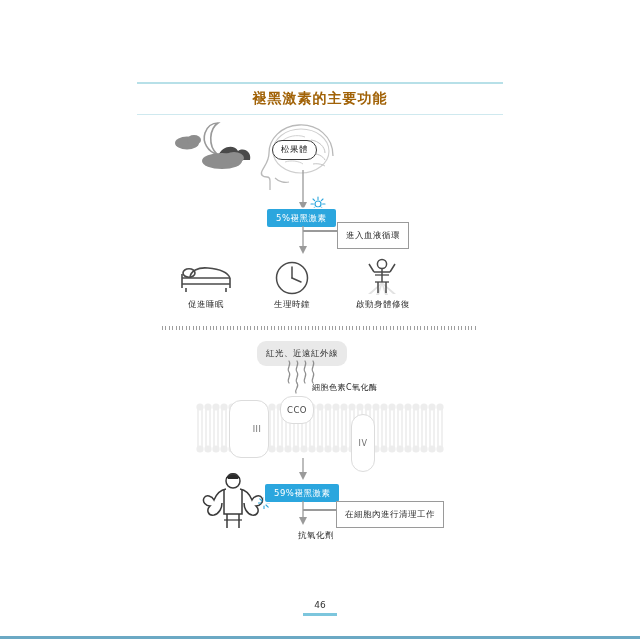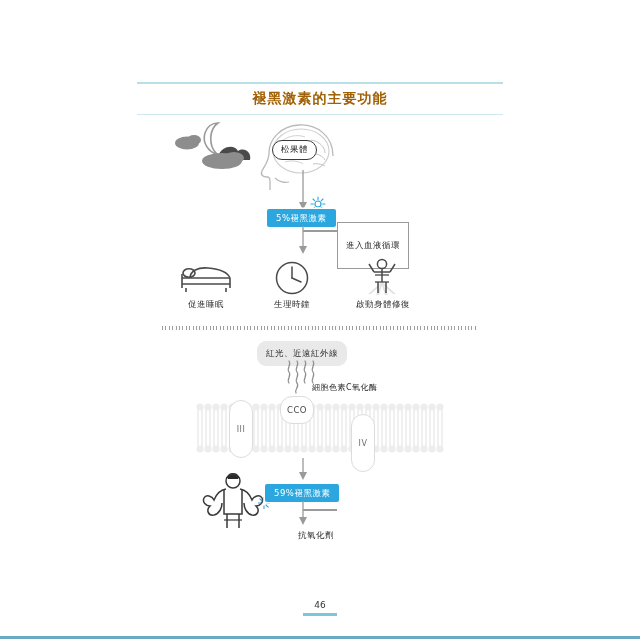--- a/index.html
+++ b/index.html
@@ -71,21 +71,21 @@
     padding: 8px 9px;
     white-space: nowrap;
     letter-spacing: 0.5px;
   }
   .box-note {
     border: 1px solid #9a9a9a;
     background: #ffffff;
     color: #2b2b2b;
     font-size: 8.5px;
     line-height: 1;
-    padding: 18px 8px;
+    padding: 8px 8px;
     white-space: nowrap;
     letter-spacing: 0.5px;
   }
   .caption {
     font-size: 8.5px;
     color: #2b2b2b;
     white-space: nowrap;
     letter-spacing: 0.5px;
     text-align: center;
   }
@@ -392,21 +392,21 @@
           <path d="M194 7 L194 45 M198 7 L198 45"></path>
             <path d="M202 7 L202 45 M206 7 L206 45"></path>
           <path d="M210 7 L210 45 M214 7 L214 45"></path>
             <path d="M218 7 L218 45 M222 7 L222 45"></path>
           <path d="M226 7 L226 45 M230 7 L230 45"></path>
             <path d="M234 7 L234 45 M238 7 L238 45"></path>
           <path d="M242 7 L242 45 M246 7 L246 45"></path>
         </g>
       </g>
     </svg>
-    <div class="complex-box cn" style="left:33px; top:-2px; width:22px; height:56px;">III</div>
+    <div class="complex-box cn" style="left:33px; top:-2px; width:22px; height:56px;padding-left:16px;">III</div>
     <div class="complex-box cn" style="left:84px; top:-6px; width:32px; height:26px; font-size:8.5px; color:#4a4a4a;">CCO</div>
     <div class="complex-box cn" style="left:155px; top:-2px; width:22px; height:56px;margin-top:14px;">IV</div>
   </div>
 
   <div class="abs" style="left:296px; top:458px; width:14px; height:26px;">
     <svg width="14" height="26" viewBox="0 0 14 26">
       <line x1="7" y1="0" x2="7" y2="16" stroke="#9a9a9a" stroke-width="1.3"></line>
       <polygon points="7,22 3,14 11,14" fill="#9a9a9a"></polygon>
     </svg>
   </div>
@@ -442,20 +442,21 @@
   <div class="abs pill-blue cn" style="left:265px; top:484px;">59%褪黑激素</div>
 
   <div class="abs" style="left:296px; top:501px; width:14px; height:28px;">
     <svg width="14" height="28" viewBox="0 0 14 28">
       <line x1="7" y1="0" x2="7" y2="18" stroke="#9a9a9a" stroke-width="1.3"></line>
       <polygon points="7,24 3,16 11,16" fill="#9a9a9a"></polygon>
     </svg>
   </div>
 
   <div class="abs" style="left:303px; top:509px; width:34px; height:2px; background:#9a9a9a;"></div>
+  <div class="abs box-note cn" style="left:336px; top:501px;">在細胞內進行清理工作</div>
 
   <div class="abs caption cn" style="left:284px; top:530px; width:64px;">抗氧化劑</div>
 
   <div class="page-no cn">46</div>
   <div class="page-no-rule"></div>
   <div class="footer-rule"></div>
 
 </div>
 
 </body></html>

